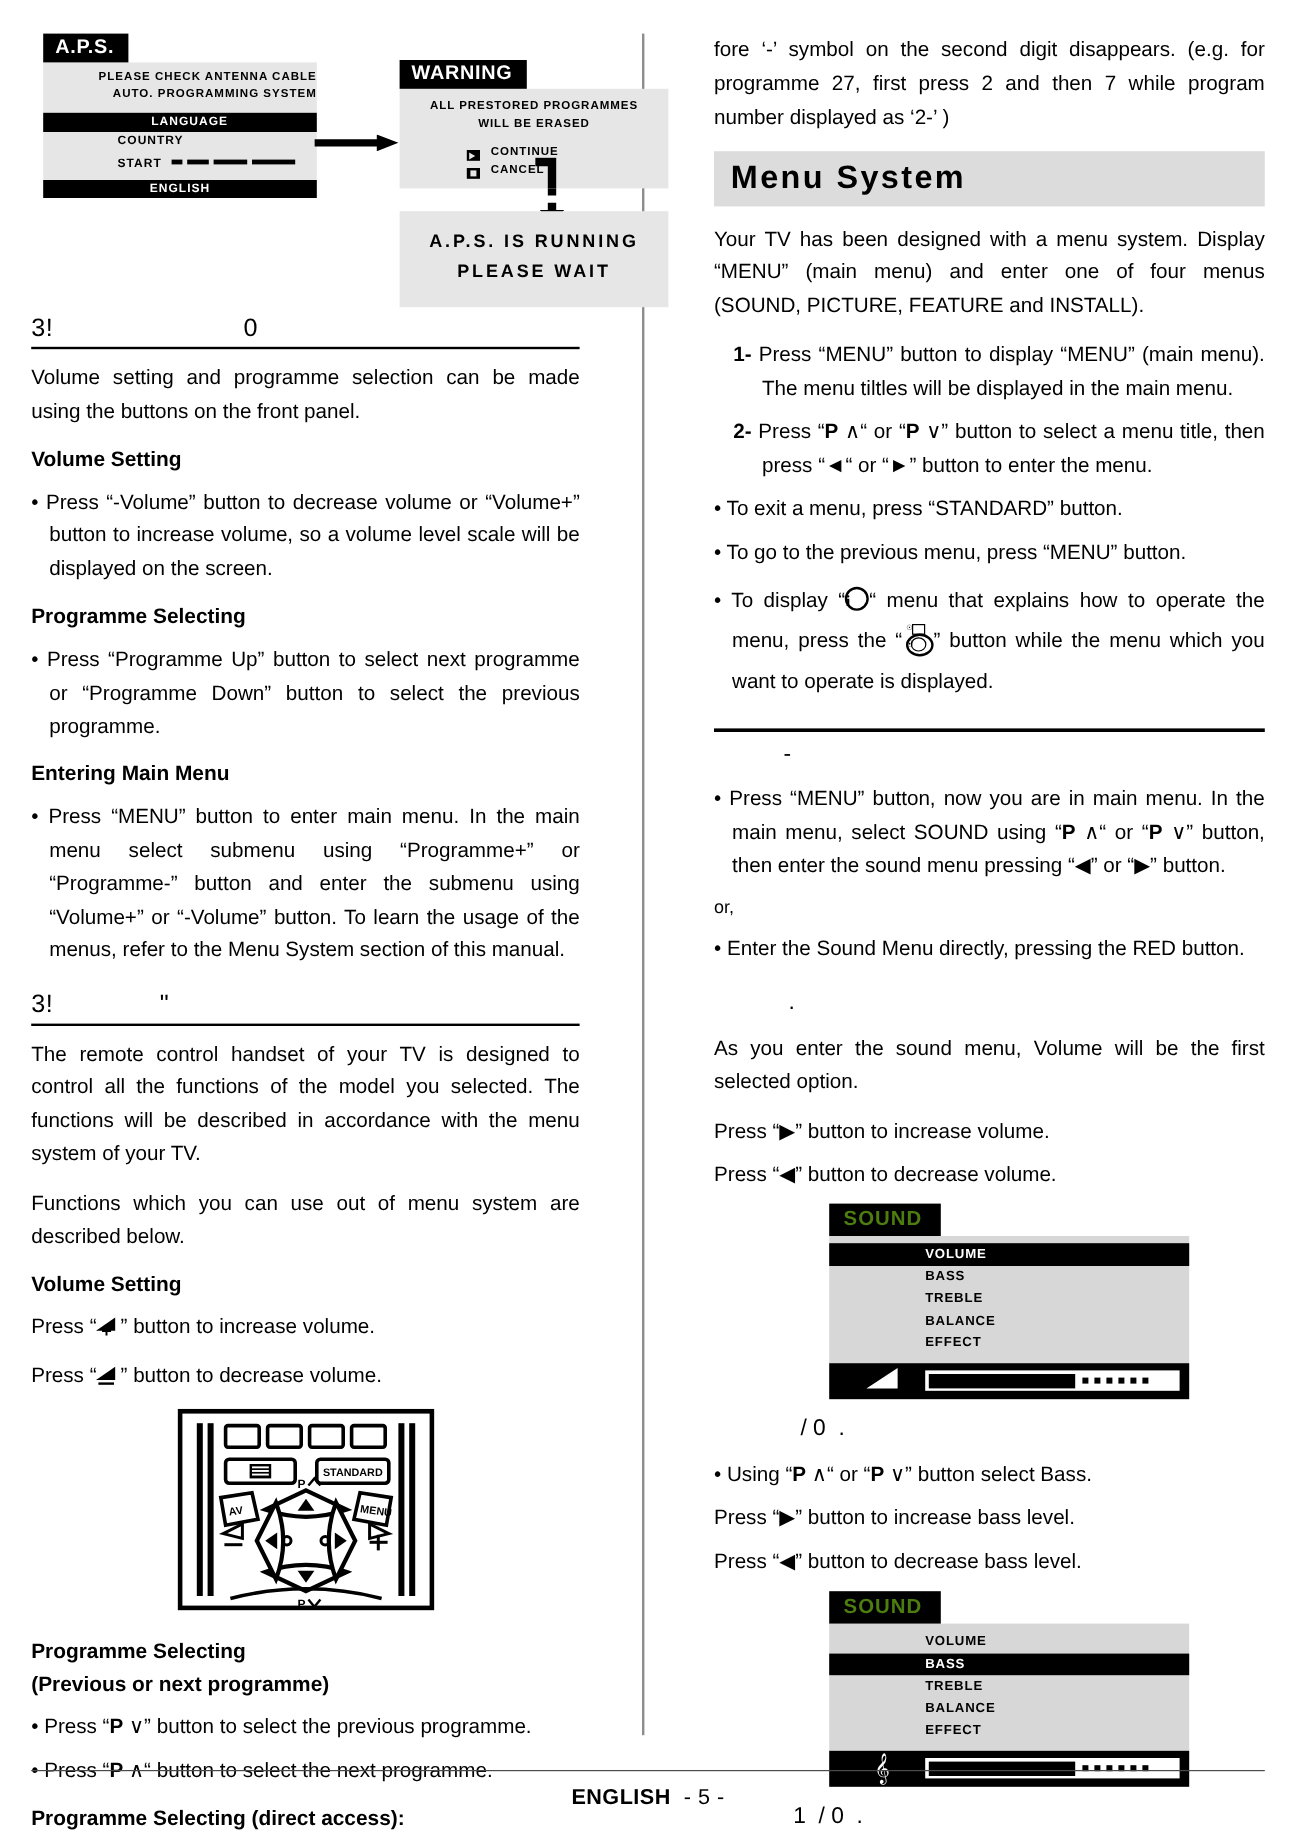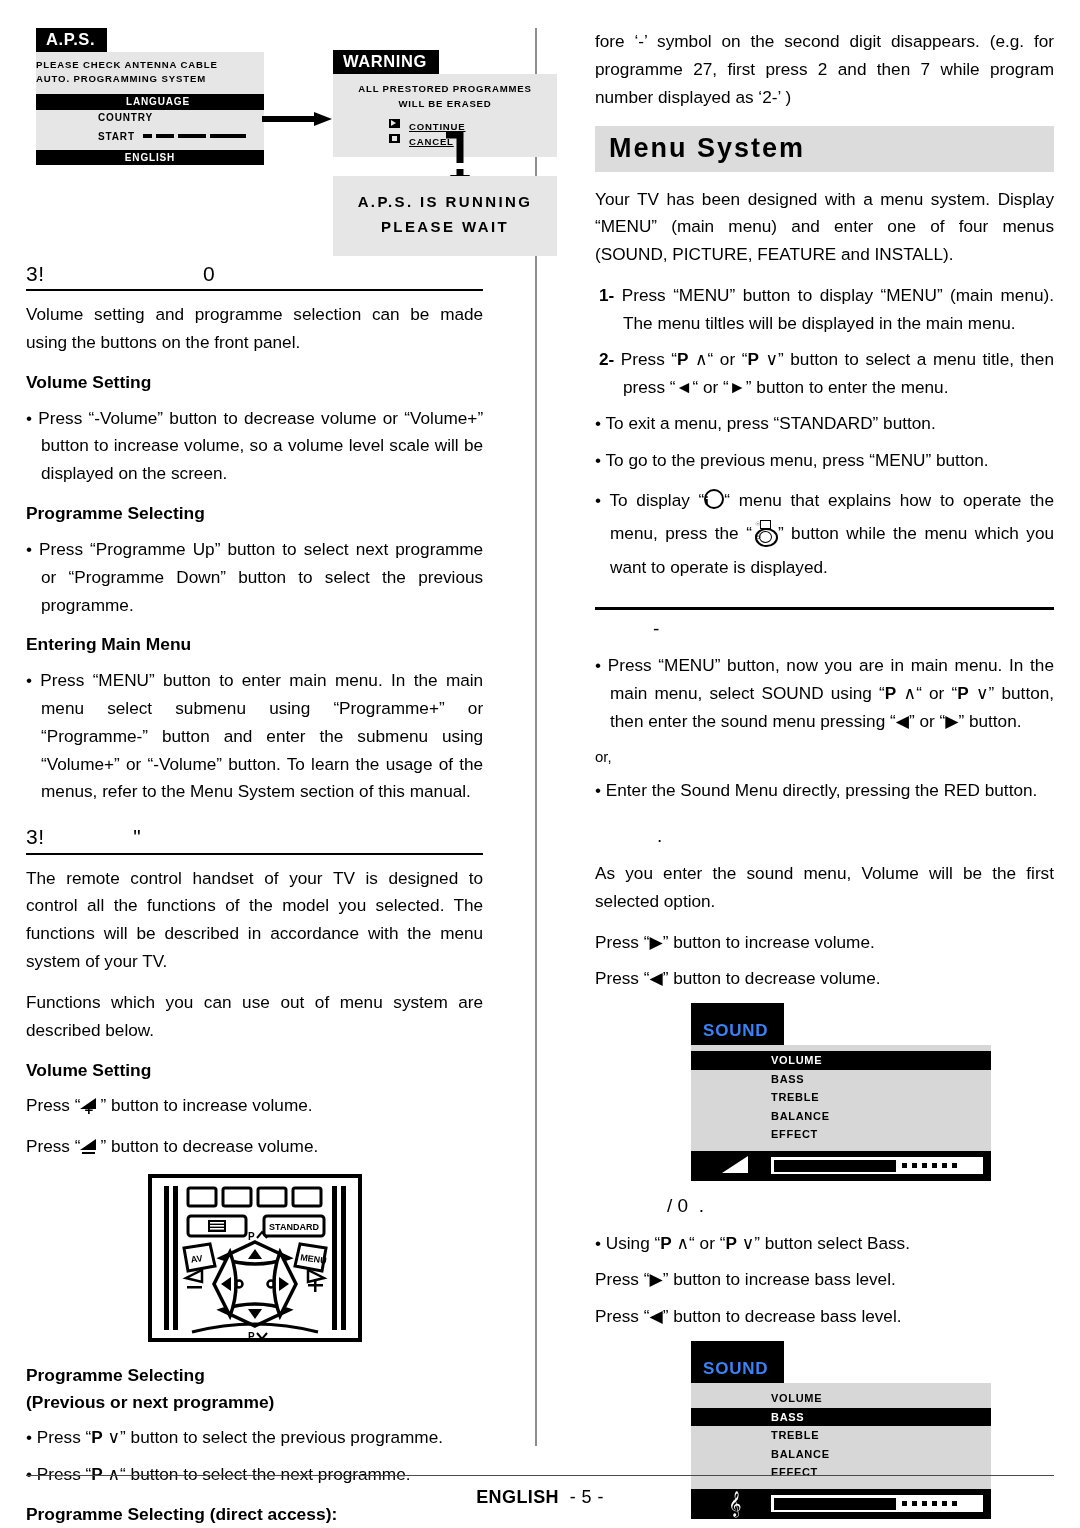--- a/index.html
+++ b/index.html
@@ -46,21 +46,21 @@
     line-height: 1.62;
     margin: 0 0 9px 0;
     padding-left: 15px;
     text-indent: -15px;
     text-align: justify;
   }
   .bullet.nojust { text-align: left; }
   .num {
     font-size: 17.2px;
     line-height: 1.6;
-    margin: 0 0 9px 4px;
+    margin: 0 0 9px 16px;
     padding-left: 24px;
     text-indent: -24px;
     text-align: justify;
   }
   h3.sub {
     font-size: 17.4px;
     font-weight: bold;
     margin: 14px 0 11px 0;
     line-height: 1.3;
   }
@@ -106,21 +106,21 @@
     font-weight: bold; display: inline-block;
     padding: 2px 12px 3px 10px;
     font-size: 16.5px;
     letter-spacing: .6px;
   }
   .osd-box { background: #e6e6e6; }
 
   .aps-left { position: absolute; left: 10px; top: 0; width: 228px; }
   .aps-left .osd-box { padding: 6px 0 0 0; }
   .aps-line {
-    text-align: left;
+    text-align: right;
     font-size: 9.6px; font-weight: bold; letter-spacing: .85px;
     line-height: 1.5;
   }
   .aps-menu { margin-top: 7px; }
   .aps-row {
     font-size: 10px; font-weight: bold; letter-spacing: .85px;
     padding: 1px 0 1px 62px;
     line-height: 1.45;
   }
   .aps-row.hl { background: #000; color: #fff; padding-left: 16px; text-align: center;}
@@ -135,21 +135,21 @@
   .arrow-right { position: absolute; left: 236px; top: 84px; width: 70px; height: 14px; }
   .warn-box { position: absolute; left: 307px; top: 22px; width: 224px; }
   .warn-box .osd-box { padding: 8px 0 8px 0; }
   .warn-line {
     text-align: center;
     font-size: 9.6px; font-weight: bold; letter-spacing: .8px; line-height: 1.55;
   }
   .warn-opts { margin-top: 7px; padding-left: 56px; }
   .warn-opt {
     font-size: 9.6px; font-weight: bold; letter-spacing: .8px;
-    line-height: 1.6; display: flex; align-items: flex-start; gap: 9px; text-decoration: underline;
+    line-height: 1.6; display: flex; align-items: flex-end; gap: 9px;
   }
   .glyph-box {
     width: 11px; height: 9px; background: #000; display: inline-block; position: relative;
   }
   .glyph-box.play::after{
     content:""; position:absolute; left:2px; top:1.5px;
     border-left:5px solid #e6e6e6; border-top:3px solid transparent; border-bottom:3px solid transparent;
   }
   .glyph-box.cancel::after{
     content:""; position:absolute; left:3px; top:2px; width:5px;height:5px;background:#e6e6e6;
@@ -161,22 +161,22 @@
   .aps-run div {
     font-size: 15px; font-weight: bold; letter-spacing: 2.4px; line-height: 1.65;
   }
 
   
   .remote-wrap { text-align: center; margin: 12px 0 18px 0; }
 
   
   .sound-fig { margin: 10px 0 14px 96px; width: 300px; }
   .sound-title {
-    background:#000; color:#3b82f6; font-weight:bold;
-    display:inline-block; padding:18px 16px 4px 12px;
+    background:#000; color:#4d7c0f; font-weight:bold;
+    display:inline-block; padding:3px 16px 4px 12px;
     font-size:17px; letter-spacing:.8px;
   }
   .sound-body { background:#d7d7d7; padding:6px 0 7px 0; }
   .sound-item {
     font-size: 11px; font-weight: bold; letter-spacing: .7px;
     padding: 1px 0 1px 80px; line-height: 1.5;
   }
   .sound-item.hl { background:#000; color:#fff; }
   .sound-bar {
     background:#000; height: 30px; display:flex; align-items:center; padding: 0 8px;

